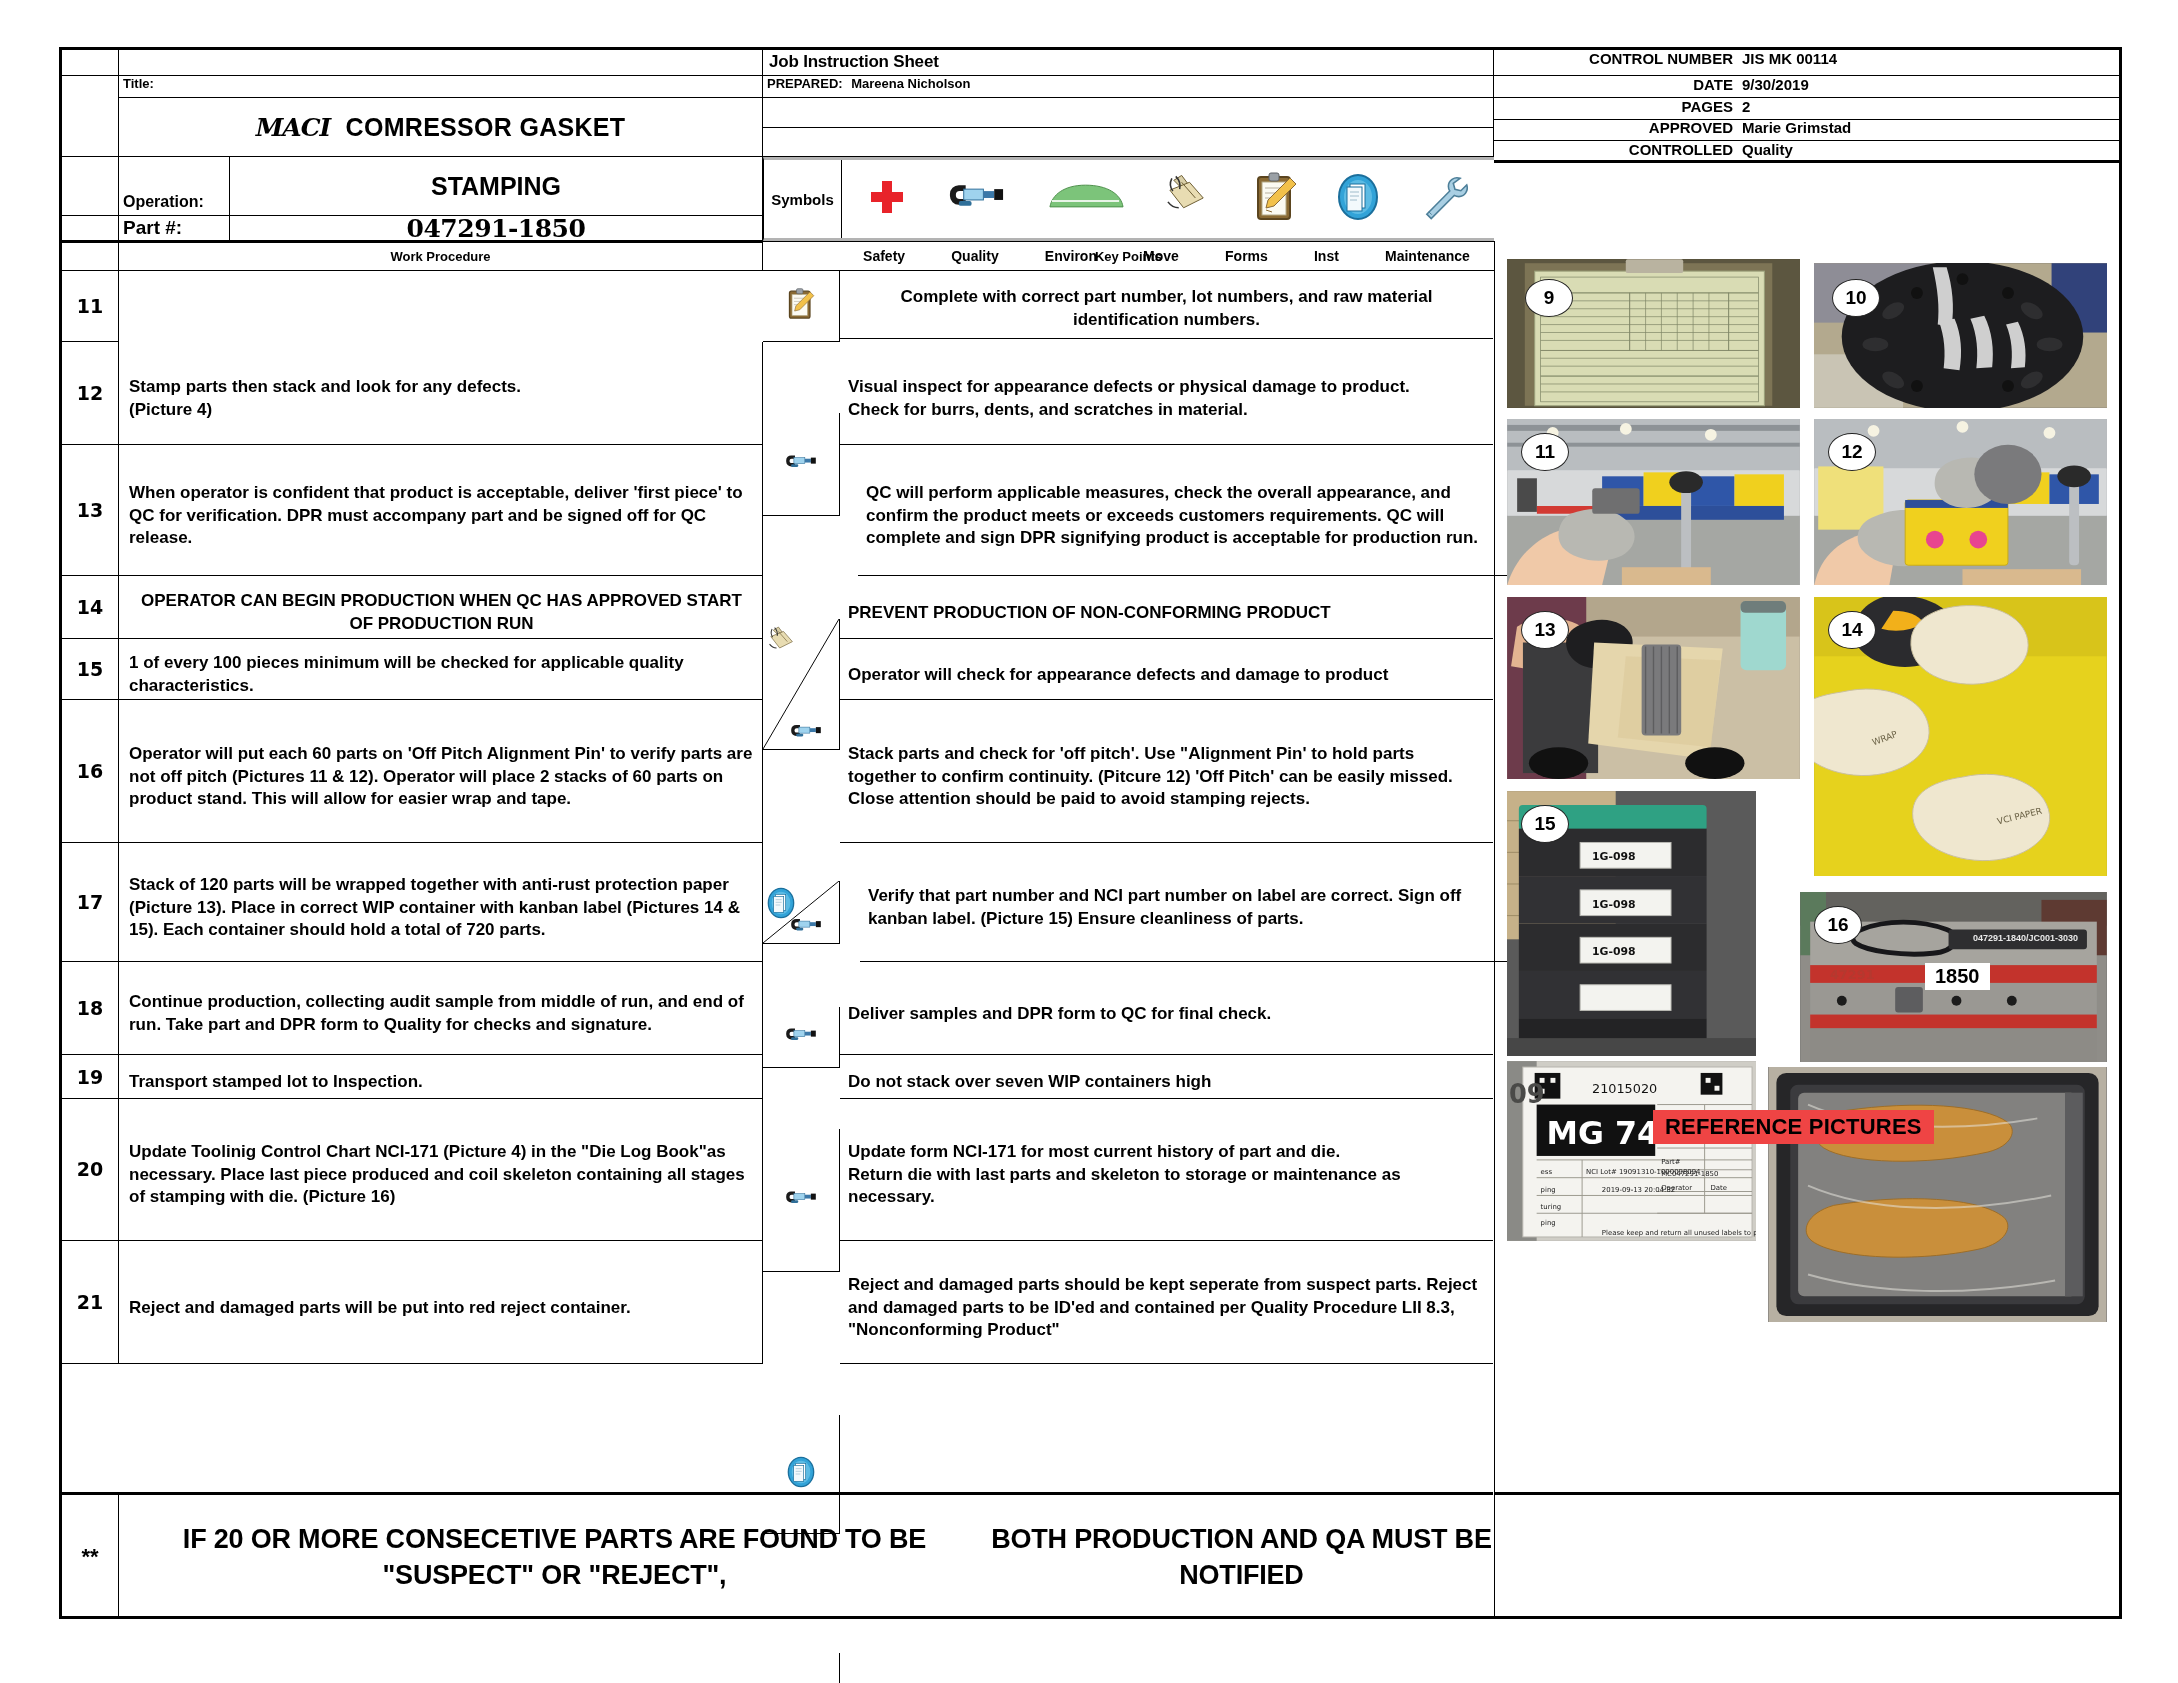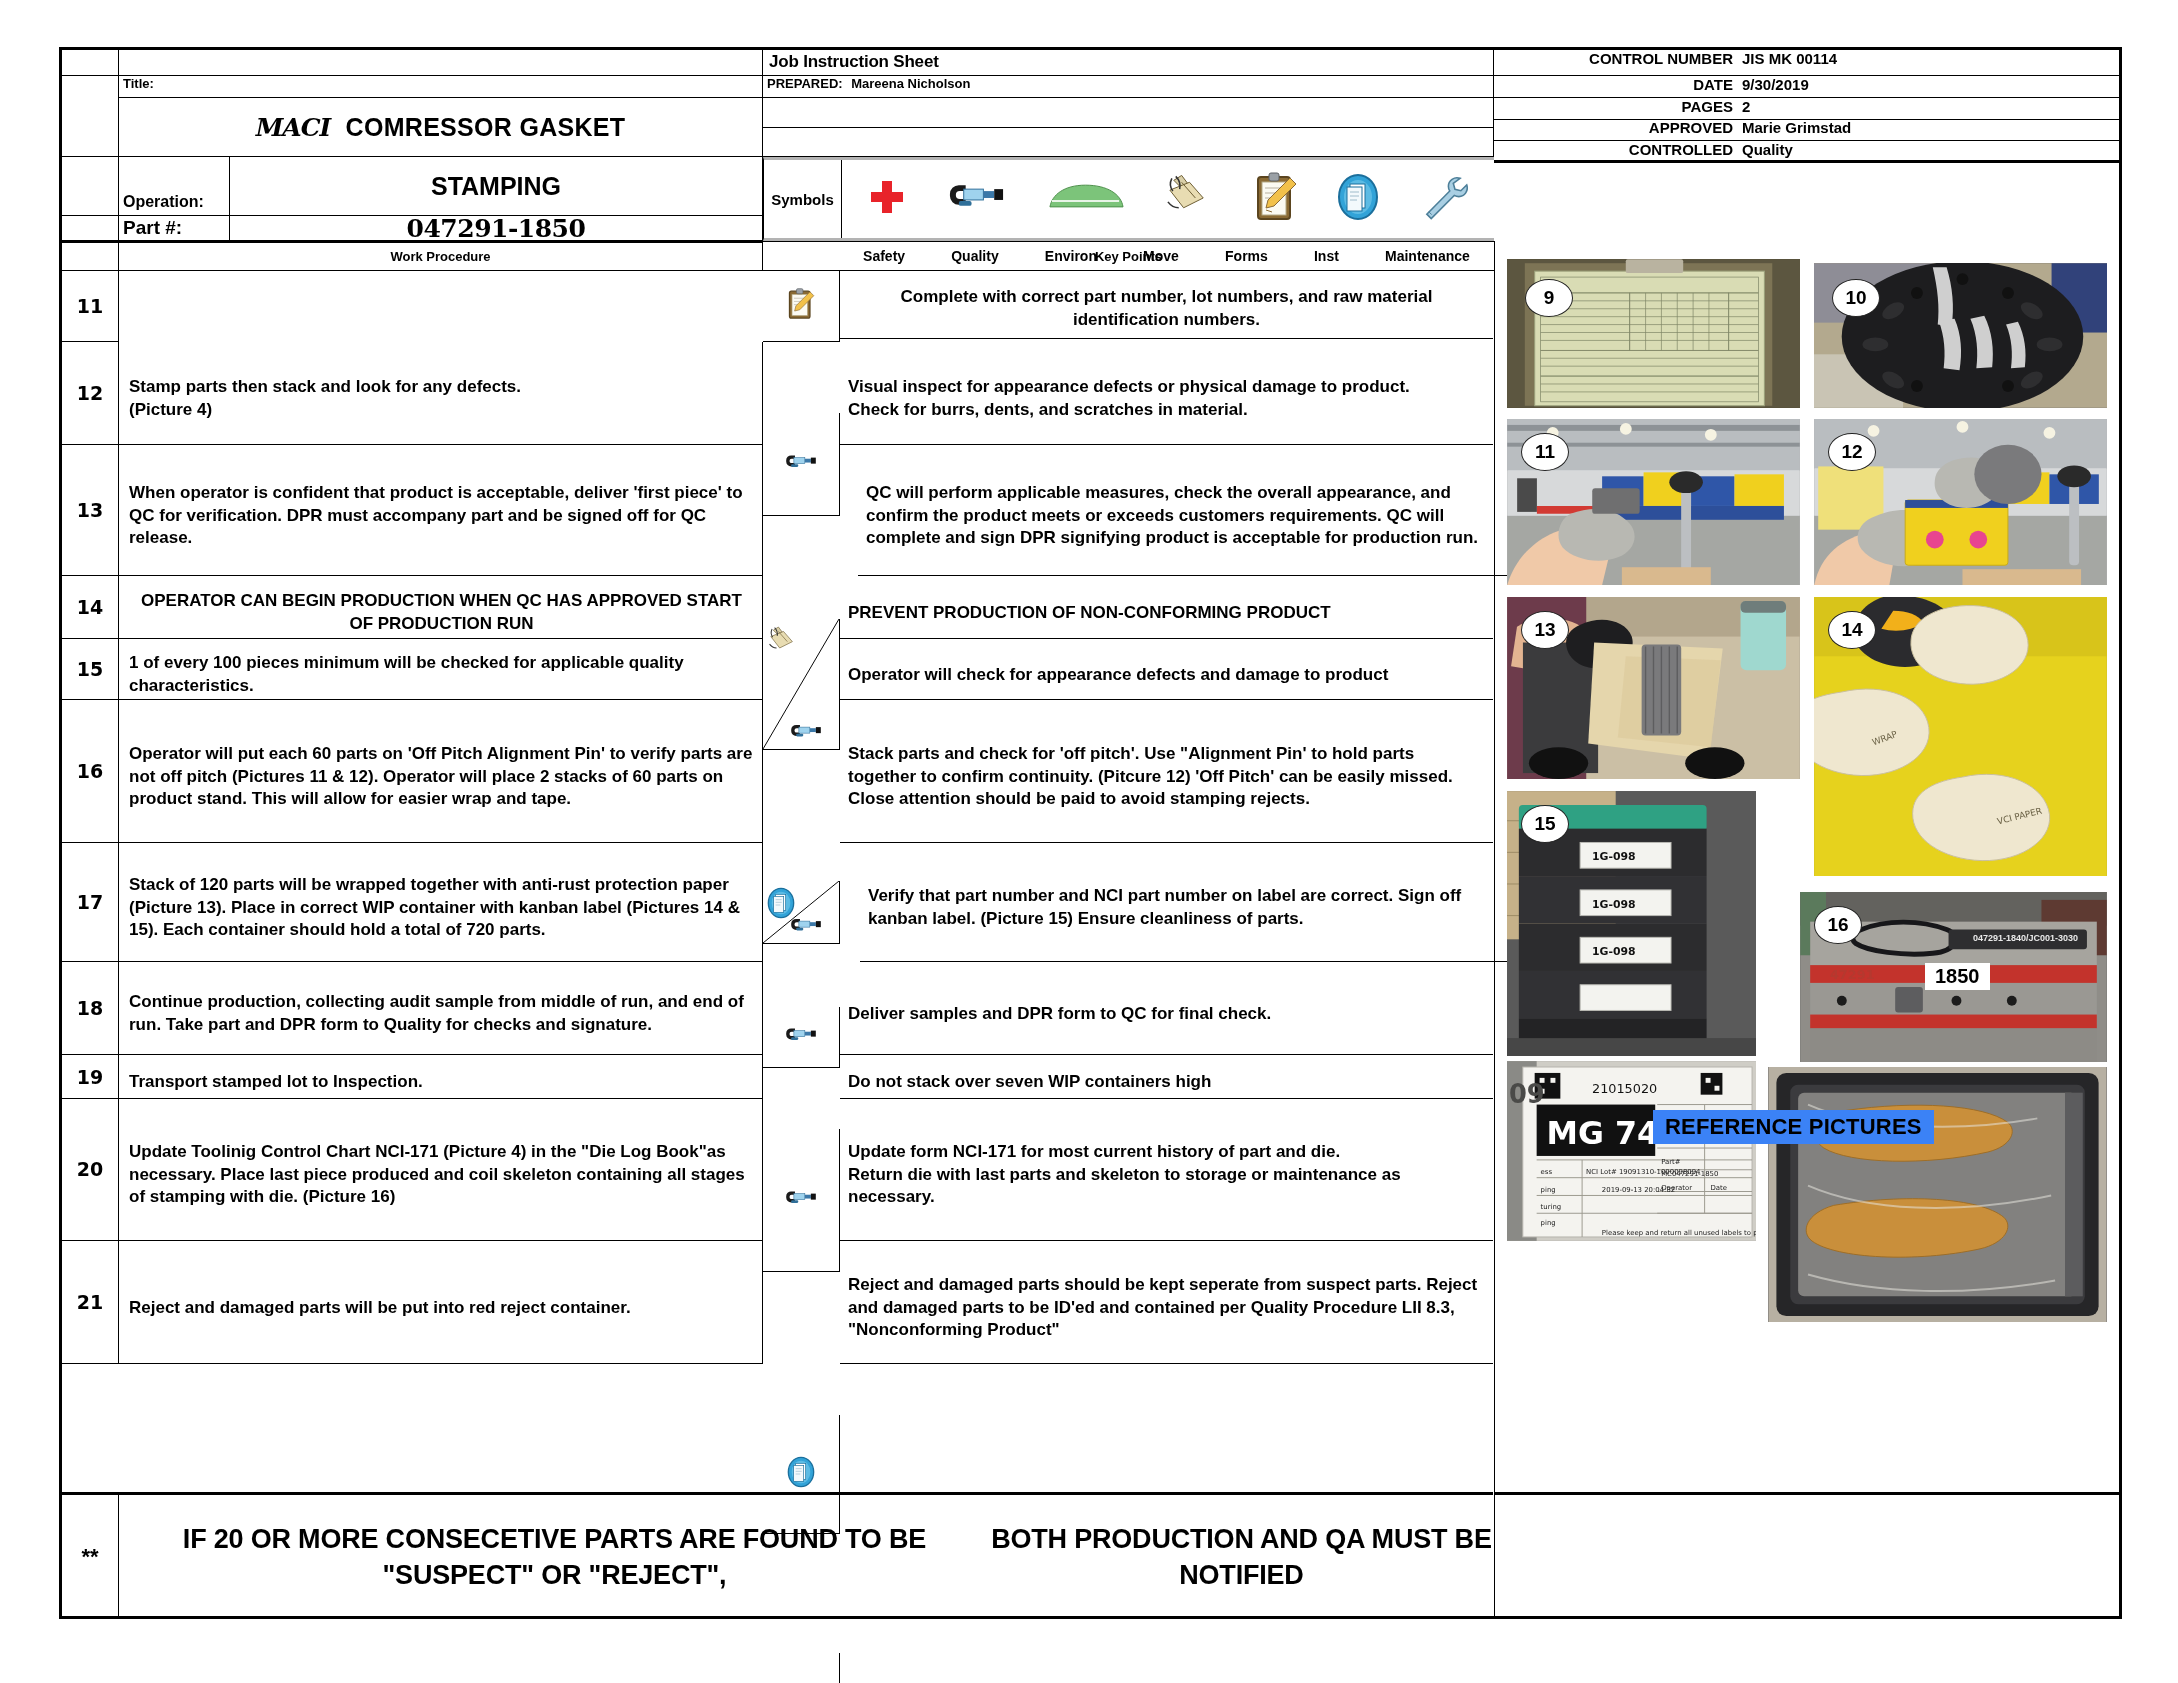--- a/index.html
+++ b/index.html
@@ -45,21 +45,21 @@
   .ico{display:inline-block;vertical-align:middle;}
 
   
   #footer-note{font-size:27px;font-weight:bold;text-align:center;line-height:1.35;display:flex;flex-direction:row;align-items:center;justify-content:center;letter-spacing:-0.2px;}
   #footer-star{display:flex;align-items:center;justify-content:center;font-size:22px;font-weight:bold;}
 
   
   #refpanel{position:absolute;left:1432px;top:191px;width:688px;height:1329px;box-sizing:border-box;border-left:1.5px solid #000;}
   .photo{position:absolute;overflow:hidden;background:#6b6b6b;}
   .pnum{position:absolute;width:46px;height:36px;border-radius:50%;background:#fff;border:1.5px solid #222;display:flex;align-items:center;justify-content:center;font-size:19px;font-weight:bold;z-index:6;}
-  #reference-pictures-label{position:absolute;background:#3b82f6;padding:4px 12px;font-size:22px;font-weight:bold;z-index:9;letter-spacing:0.2px;}
+  #reference-pictures-label{position:absolute;background:#ef4444;padding:4px 12px;font-size:22px;font-weight:bold;z-index:9;letter-spacing:0.2px;}
   .tag{position:absolute;background:#fff;color:#000;font-weight:bold;z-index:7;}
 </style>
 </head>
 <body>
 
 <div class="page">
  <div class="sheet">
 
   <div class="cell br bb" style="left:0;top:0;width:57px;height:26px;"></div>
   <div class="cell br bb" style="left:0;top:26px;width:57px;height:81px;"></div>

